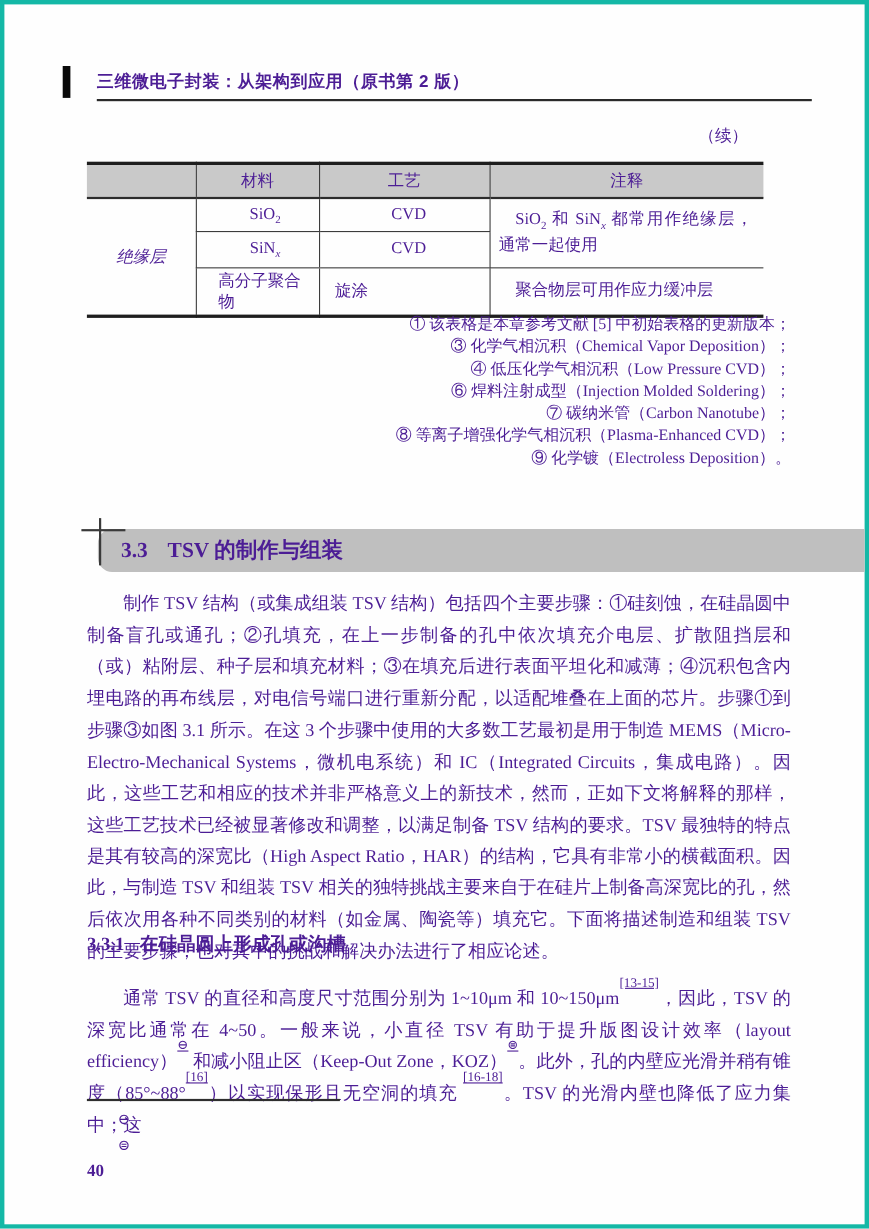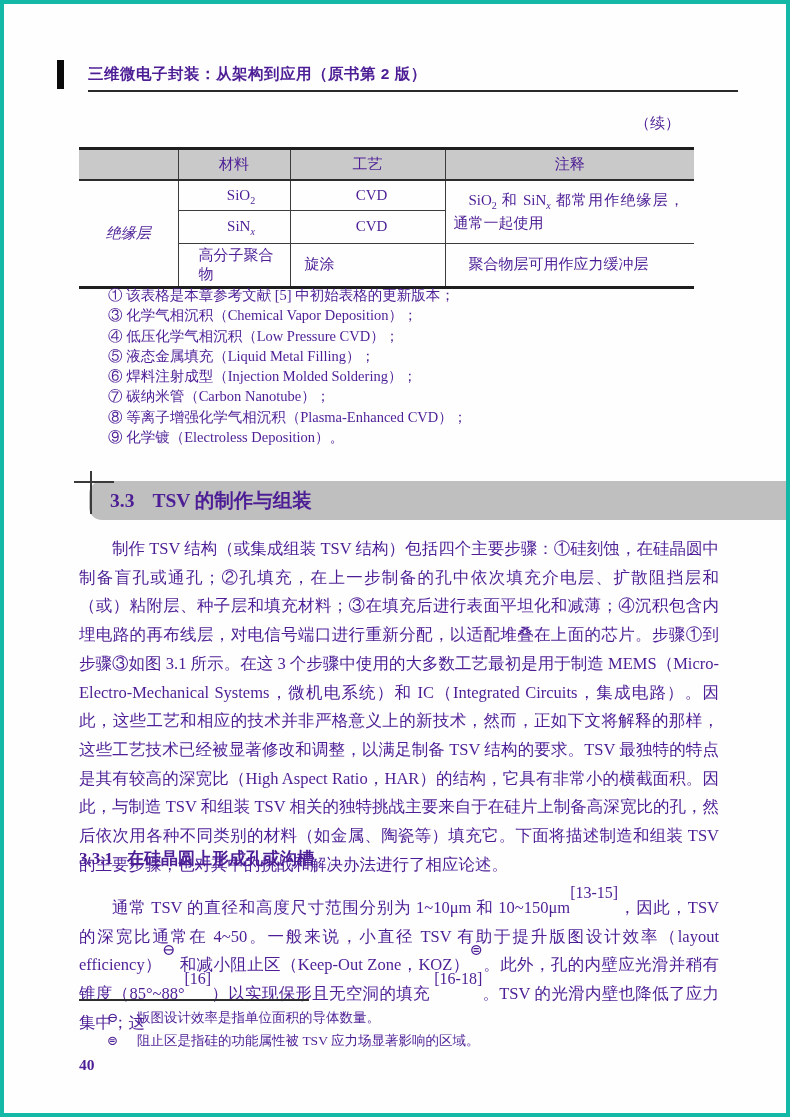--- a/index.html
+++ b/index.html
@@ -24,23 +24,23 @@
   table.spec th{background:#c9c9c9;font-weight:normal;height:27px;border-bottom:2px solid #2c2c2c;text-align:center;}
   table.spec td{vertical-align:middle;padding:2px 6px;}
   .bl{border-left:1px solid #3c3c3c;}
   .bb{border-bottom:1px solid #3c3c3c;text-align:center;}
   .cell-group{text-align:center;font-style:italic;}
   .cell-mat{padding-left:20px !important;}
   .cell-proc{padding-left:14px !important;}
   .cell-note{padding:4px 10px 4px 8px !important;text-indent:1em;text-align:justify;line-height:1.55;}
   .h-r1{height:30px;} .h-r2{height:33px;} .h-r3{height:26px;}
   sub{font-size:10px;line-height:0;}
-  sup{font-size:16px;line-height:0;position:relative;top:-1px;vertical-align:top;}
+  sup{font-size:12px;line-height:0;position:relative;top:-1px;vertical-align:top;text-decoration:underline;}
   
-  .tbl-notes{position:absolute;left:75px;top:281px;width:640px;font-size:14.5px;line-height:20.3px;}
+  .tbl-notes{position:absolute;left:75px;top:281px;width:640px;font-size:14.5px;line-height:20.3px;text-align:right;}
   .tbl-notes div{padding-left:29px;}
   
   .sec-head{position:absolute;left:85px;top:477px;width:720px;height:39px;background:#bfbfbf;
     font-size:19.5px;font-weight:bold;line-height:39px;box-sizing:border-box;padding-left:21px;border-radius:13px;}
   .sec-head .num{margin-right:18px;}
   .mark-v{position:absolute;left:1px;top:-10px;width:2px;height:43px;background:#3a3a3a;}
   .mark-h{position:absolute;left:-15px;top:0;width:40px;height:2px;background:#3a3a3a;}
   
   .para{position:absolute;left:75px;width:640px;font-size:16.5px;line-height:28.7px;
     text-align:justify;text-indent:2em;}
@@ -99,21 +99,20 @@
         <td class="bl cell-note">聚合物层可用作应力缓冲层</td>
       </tr>
     </tbody>
   </table>
 
   <div class="tbl-notes">
 
   <div>① 该表格是本章参考文献 [5] 中初始表格的更新版本；</div>
       <div>③ 化学气相沉积（Chemical Vapor Deposition）；</div>
       <div>④ 低压化学气相沉积（Low Pressure CVD）；</div>
-      <div>⑤ 液态金属填充（Liquid Metal Filling）；</div>
       <div>⑥ 焊料注射成型（Injection Molded Soldering）；</div>
       <div>⑦ 碳纳米管（Carbon Nanotube）；</div>
       <div>⑧ 等离子增强化学气相沉积（Plasma-Enhanced CVD）；</div>
       <div>⑨ 化学镀（Electroless Deposition）。</div>
     </div>
 
   <div class="sec-head">
     <div class="mark-v"></div>
     <div class="mark-h"></div>
     <span class="num">3.3</span><span>TSV 的制作与组装</span>
@@ -125,23 +124,21 @@
     <span class="num">3.3.1</span><span>在硅晶圆上形成孔或沟槽</span>
   </div>
 
   <div class="para" id="p2"><span>通常 TSV 的直径和高度尺寸范围分别为 1~10μm 和 10~150μm</span><sup>[13-15]</sup><span>，因此，TSV 的深宽比通常在 4~50。一般来说，小直径 TSV 有助于提升版图设计效率（layout efficiency）</span><sup>⊖</sup><span> 和减小阻止区（Keep-Out Zone，KOZ）</span><sup>⊜</sup><span>。此外，孔的内壁应光滑并稍有锥度（85°~88°</span><sup>[16]</sup><span>）以实现保形且无空洞的填充 </span><sup>[16-18]</sup><span>。TSV 的光滑内壁也降低了应力集中；这</span></div>
 
   <div class="fn-rule"></div>
 
   <div class="footnotes">
     <div class="row">
       <span class="mk">⊖</span>
-      <span>版图设计效率是指单位面积的导体数量。</span>
     </div>
     <div class="row">
       <span class="mk">⊜</span>
-      <span>阻止区是指硅的功能属性被 TSV 应力场显著影响的区域。</span>
     </div>
   </div>
 
   <div class="page-num">40</div>
 
 </div>
 
 </body></html>

